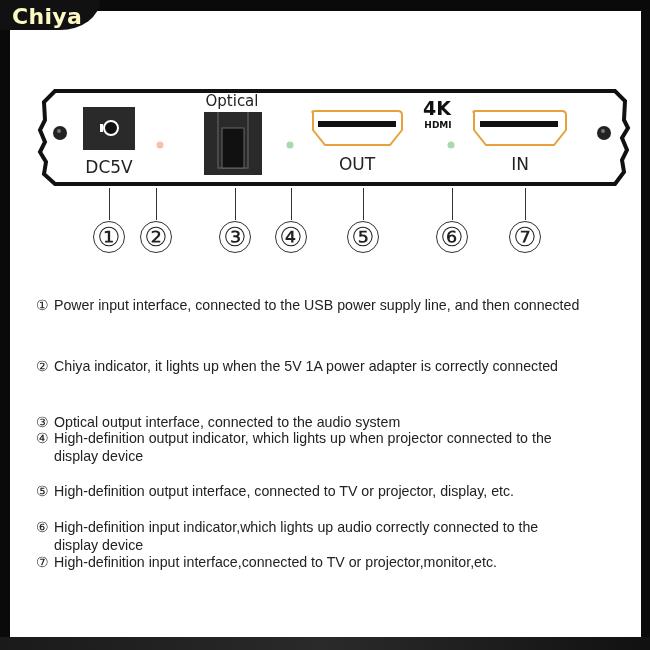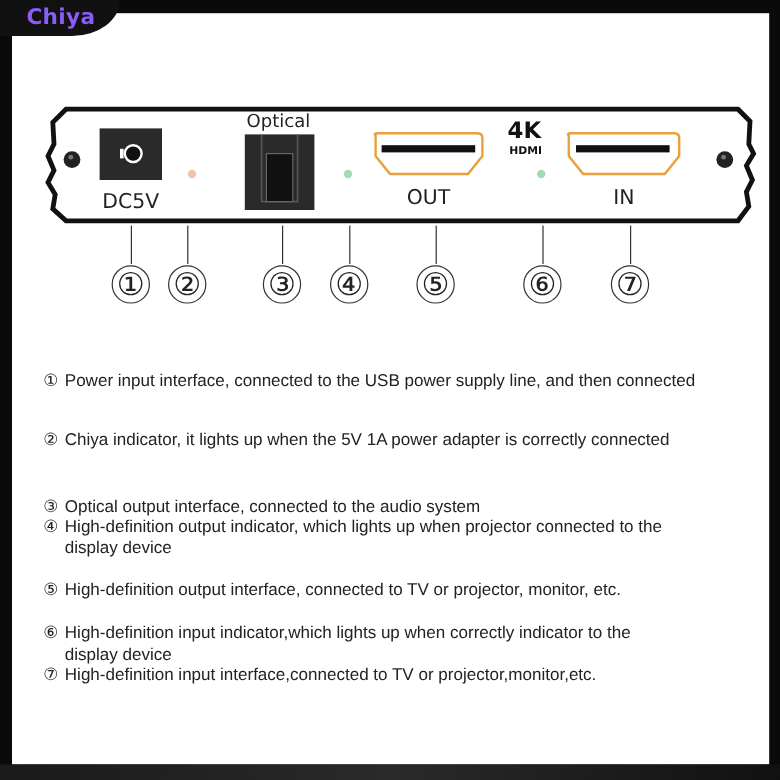--- a/index.html
+++ b/index.html
@@ -1,20 +1,20 @@
 <!DOCTYPE html>
 <html><head>
 <meta charset="utf-8">
 <style>
   html,body{margin:0;padding:0;}
   body{width:650px;height:650px;background:#0a0a0a;position:relative;overflow:hidden;font-family:"Liberation Sans",sans-serif;}
   .inner{position:absolute;left:10px;top:11px;width:631px;height:626px;background:#ffffff;}
   .bottom-bar{position:absolute;left:0;top:637px;width:650px;height:13px;background:linear-gradient(90deg,#1a1a1a,#2a2a2a 50%,#111);}
   .brand{position:absolute;left:0;top:0;width:100px;height:30px;background:#111;border-bottom-right-radius:40px 30px;}
-  .brand span{position:absolute;left:12px;top:4px;color:#8b5cf6;font-weight:bold;font-size:18px;font-family:"DejaVu Sans",sans-serif;letter-spacing:0.3px;margin-left:10px;}
+  .brand span{position:absolute;left:12px;top:4px;color:#fef9c3;font-weight:bold;font-size:22px;font-family:"DejaVu Sans",sans-serif;letter-spacing:0.3px;}
   .device{position:absolute;left:0;top:0;}
   .num{position:absolute;width:32px;height:32px;border:1.3px solid #333;border-radius:50%;text-align:center;line-height:32px;font-family:"Liberation Serif",serif;font-size:26px;color:#222;box-sizing:border-box;}
   .vline{position:absolute;width:1px;background:#333;top:188px;height:32px;}
   .desc{position:absolute;left:36px;width:600px;font-size:14.2px;color:#222;line-height:18px;}
   .desc .n{display:inline-block;width:18px;font-size:14px;}
   .desc .t{display:inline;}
   .desc .indent{padding-left:18px;display:block;}
 </style>
 </head>
 <body>
@@ -73,35 +73,35 @@
 <div class="vline" style="left:525px"></div>
 
 <div class="num" style="left:93px;top:221px">①</div>
 <div class="num" style="left:140px;top:221px">②</div>
 <div class="num" style="left:219px;top:221px">③</div>
 <div class="num" style="left:275px;top:221px">④</div>
 <div class="num" style="left:347px;top:221px">⑤</div>
 <div class="num" style="left:436px;top:221px">⑥</div>
 <div class="num" style="left:509px;top:221px">⑦</div>
 
-<div class="desc" style="top:308px">
+<div class="desc" style="top:296px">
   <span class="n">①</span><span class="t">Power input interface, connected to the USB power supply line, and then connected</span>
 </div>
 <div class="desc" style="top:357px">
   <span class="n">②</span><span class="t">Chiya indicator, it lights up when the 5V 1A power adapter is correctly connected</span>
 </div>
 <div class="desc" style="top:413px">
   <span class="n">③</span><span class="t">Optical output interface, connected to the audio system</span>
 </div>
 <div class="desc" style="top:429px">
   <span class="n">④</span><span class="t">High-definition output indicator, which lights up when projector connected to the</span>
   <span class="indent">display device</span>
 </div>
 <div class="desc" style="top:482px">
-  <span class="n">⑤</span><span class="t">High-definition output interface, connected to TV or projector, monitor, etc.</span>
+  <span class="n">⑤</span><span class="t">High-definition output interface, connected to TV or projector, display, etc.</span>
 </div>
 <div class="desc" style="top:518px">
-  <span class="n">⑥</span><span class="t">High-definition input indicator,which lights up when correctly indicator to the</span>
+  <span class="n">⑥</span><span class="t">High-definition input indicator,which lights up audio correctly connected to the</span>
   <span class="indent">display device</span>
 </div>
 <div class="desc" style="top:553px">
   <span class="n">⑦</span><span class="t">High-definition input interface,connected to TV or projector,monitor,etc.</span>
 </div>
 
 </body></html>

